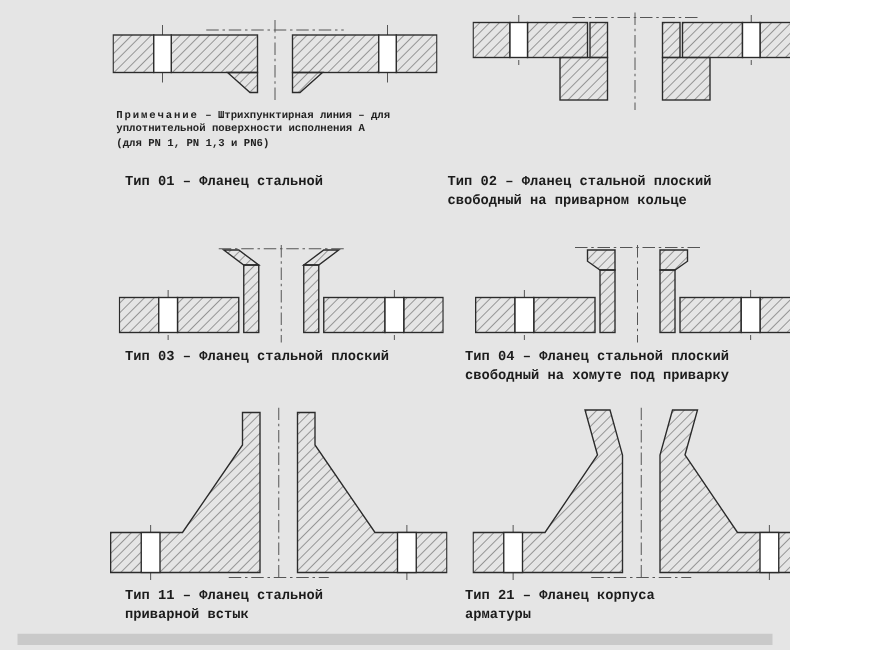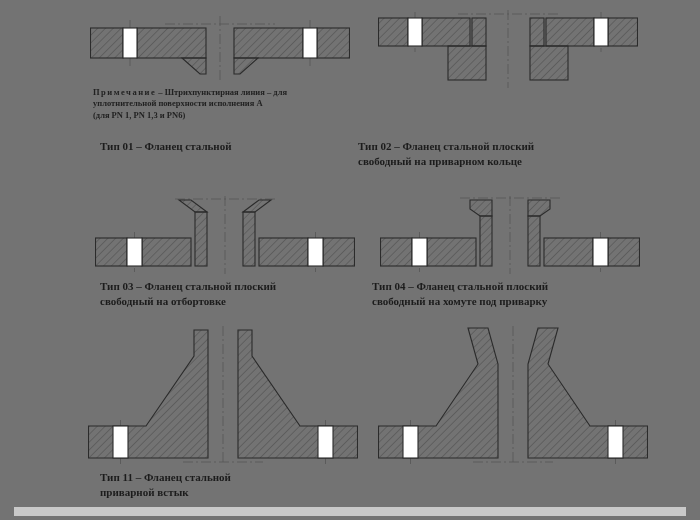--- a/index.html
+++ b/index.html
@@ -1,18 +1,18 @@
 <!DOCTYPE html>
 <html><head>
 <meta charset="utf-8">
 <style>
   *{box-sizing:border-box}
   html,body{margin:0;padding:0;background:#ffffff}
-  .page{position:relative;width:700px;height:520px;background:#737373;
-        font-family:Liberation Serif, serif;overflow:hidden}
+  .page{position:relative;width:632px;height:520px;background:#e5e5e5;
+        font-family:Liberation Mono, monospace;overflow:hidden}
   .fig{position:absolute}
   .caption{position:absolute;text-align:left;font-size:11px;font-weight:bold;
            color:#1c1c1c;line-height:1.4}
   .note{position:absolute;left:93px;top:87px;width:275px;font-size:8.5px;
         font-weight:bold;color:#222;line-height:1.35}
   .note-term{letter-spacing:1.5px}
   svg .hrect{stroke:#2b2b2b;stroke-width:1.1}
   svg .white{fill:#ffffff;stroke:#2b2b2b;stroke-width:1.1}
   svg .cl{stroke:#555;stroke-width:0.8;stroke-dasharray:10 3 2 3;fill:none}
   .footer-band{position:absolute;left:14px;right:14px;bottom:4px;height:9px;background:#c9c9c9}
@@ -141,21 +141,20 @@
       <rect class="hrect" fill="url(#h4)" x="47" y="42" width="49" height="28"></rect>
       <rect class="hrect" fill="url(#h4)" x="164" y="42" width="49" height="28"></rect>
       <rect class="hrect" fill="url(#h4)" x="228" y="42" width="31.5" height="28"></rect>
       <rect class="white" x="32" y="42" width="15" height="28"></rect>
       <rect class="white" x="213" y="42" width="15" height="28"></rect>
     </g>
   </svg>
 
   <div class="caption" style="left:100px;top:279px;width:240px">
     <div>Тип 03 – Фланец стальной плоский</div>
-    <div>свободный на отбортовке</div>
   </div>
   <div class="caption" style="left:372px;top:279px;width:264px">
     <div>Тип 04 – Фланец стальной плоский</div>
     <div>свободный на хомуте под приварку</div>
   </div>
 
   <svg class="fig" style="left:88px;top:326px" width="270" height="140" viewBox="0 0 270 140">
     <defs>
       <pattern id="h5" patternUnits="userSpaceOnUse" width="5.5" height="5.5" patternTransform="rotate(45)">
         <line x1="0" y1="0" x2="0" y2="5.5" stroke="#3c3c3c" stroke-width="0.75"></line>
@@ -192,15 +191,19 @@
       <polygon class="hrect" fill="url(#h6)" points="180,2 160,2 150,38 150,132 269.5,132 269.5,100 212,100 170,38"></polygon>
       <rect class="white" x="25" y="100" width="15" height="32"></rect>
       <rect class="white" x="230" y="100" width="15" height="32"></rect>
     </g>
   </svg>
 
   <div class="caption" style="left:100px;top:470px;width:240px">
     <div>Тип 11 – Фланец стальной</div>
     <div>приварной встык</div>
   </div>
+  <div class="caption" style="left:372px;top:470px;width:264px">
+    <div>Тип 21 – Фланец корпуса</div>
+    <div>арматуры</div>
+  </div>
 
   <div class="footer-band"></div>
 </div>
 
 </body></html>

